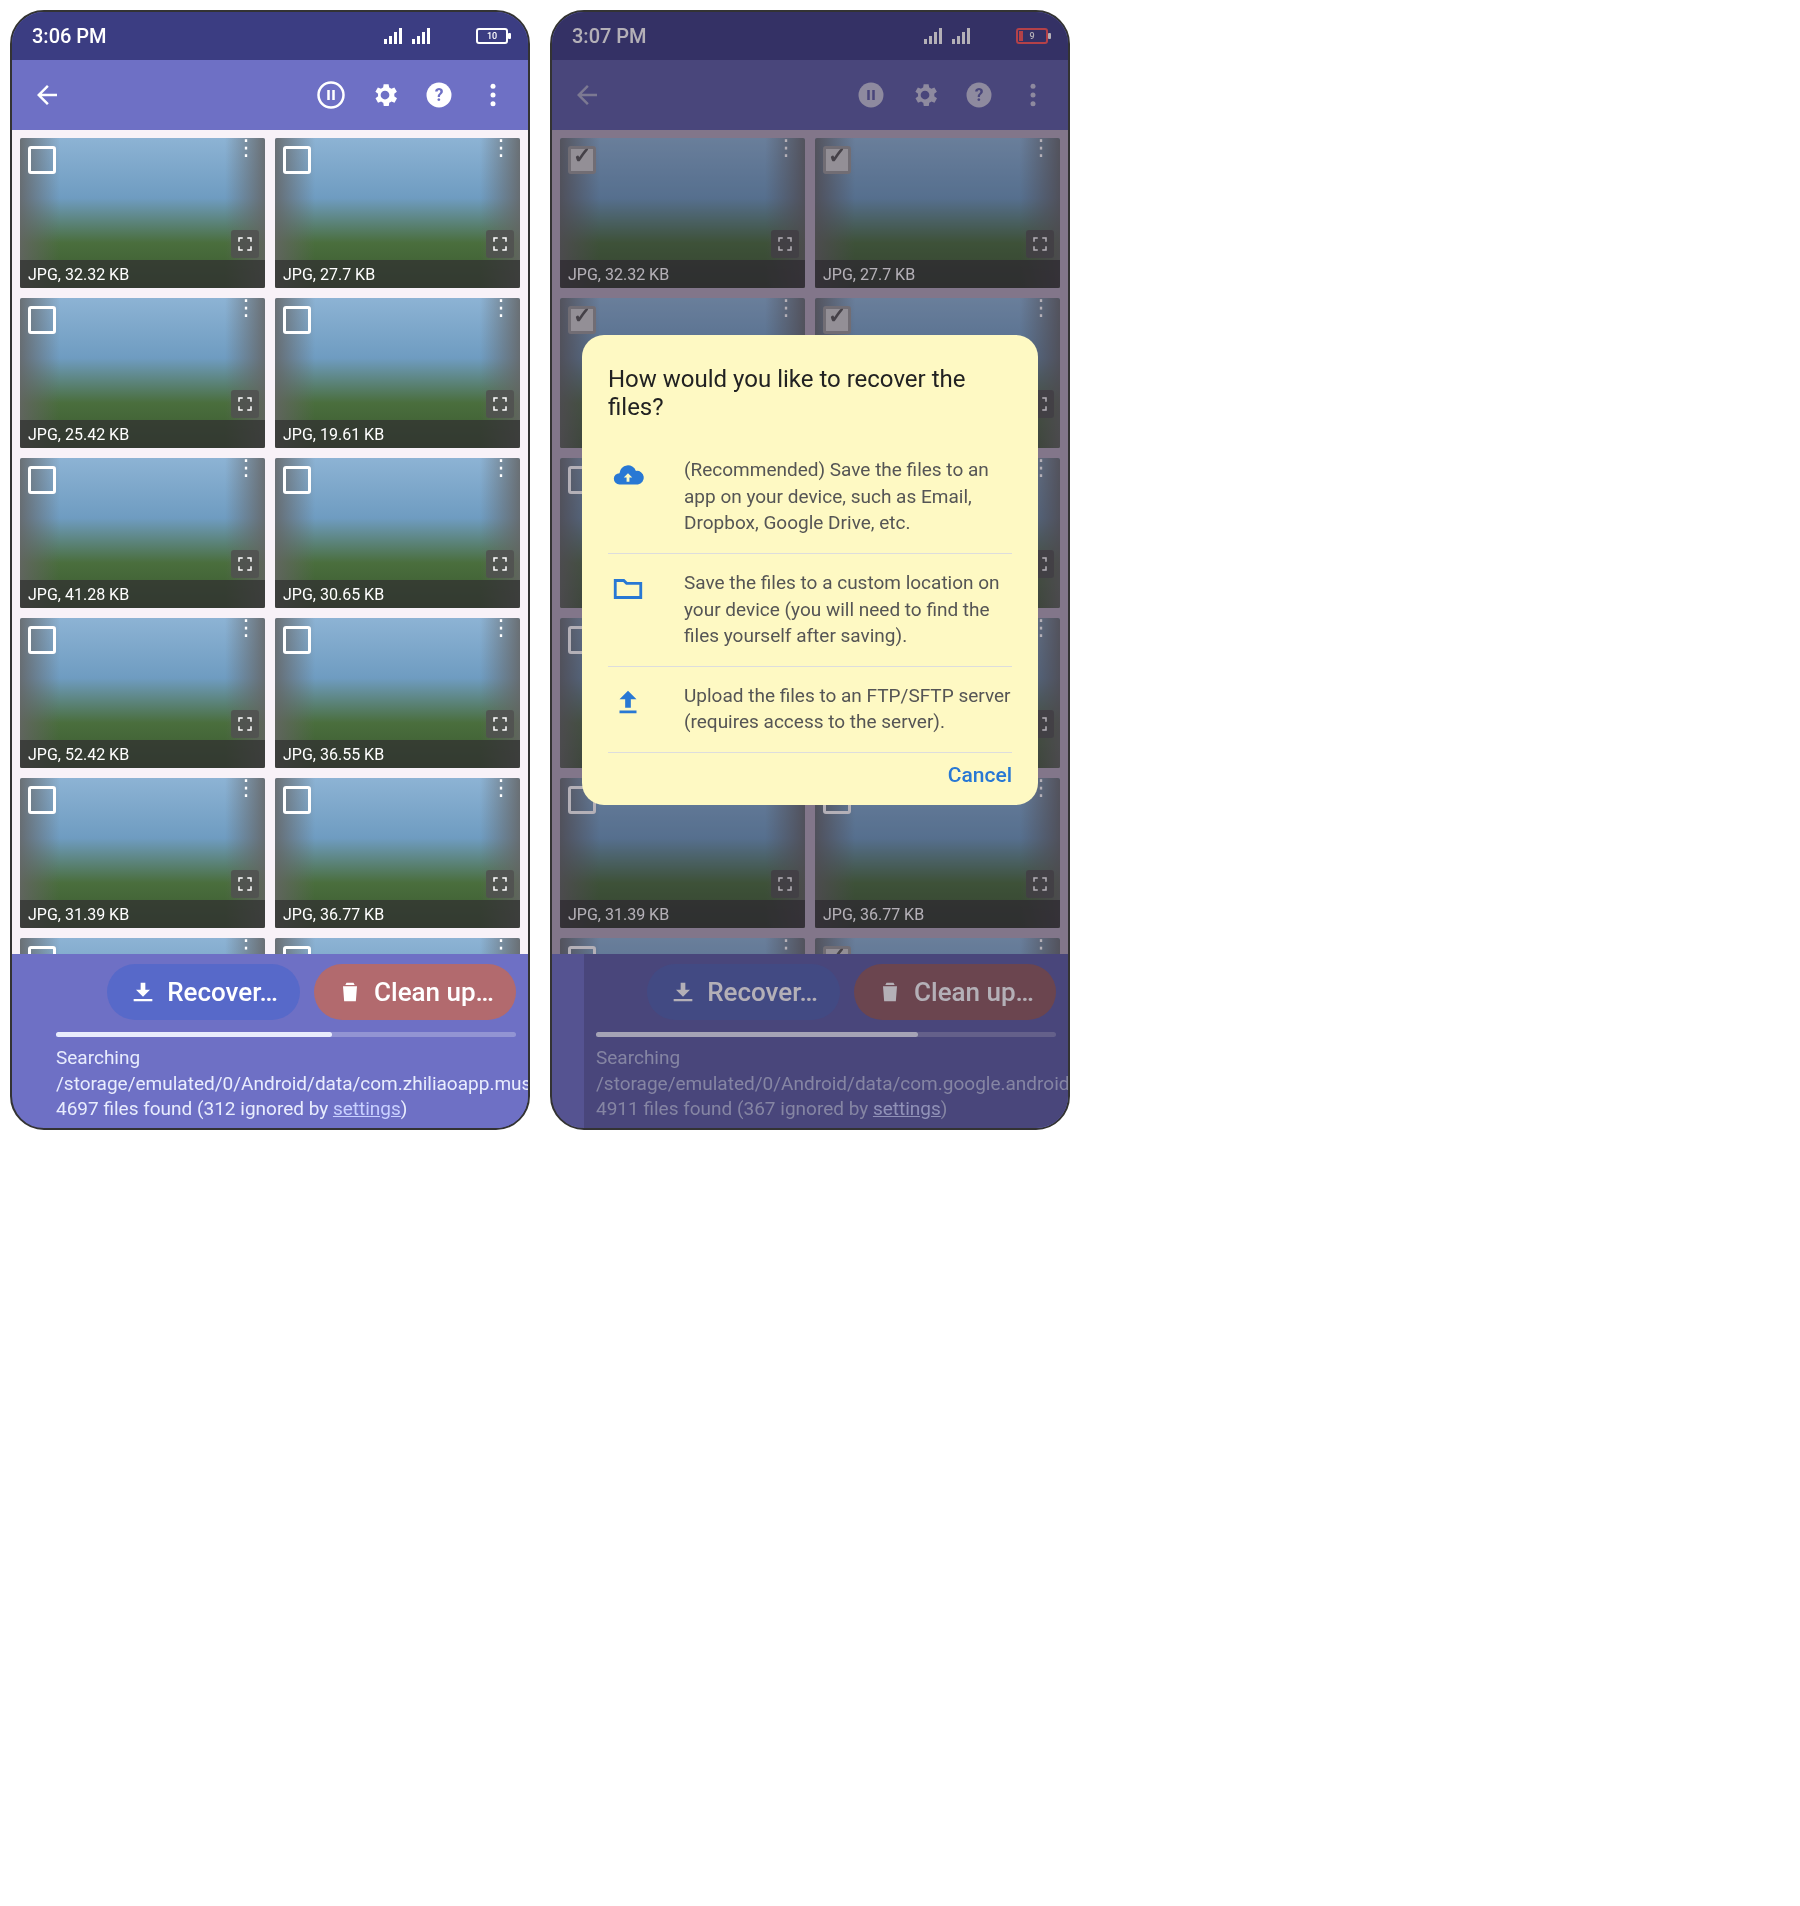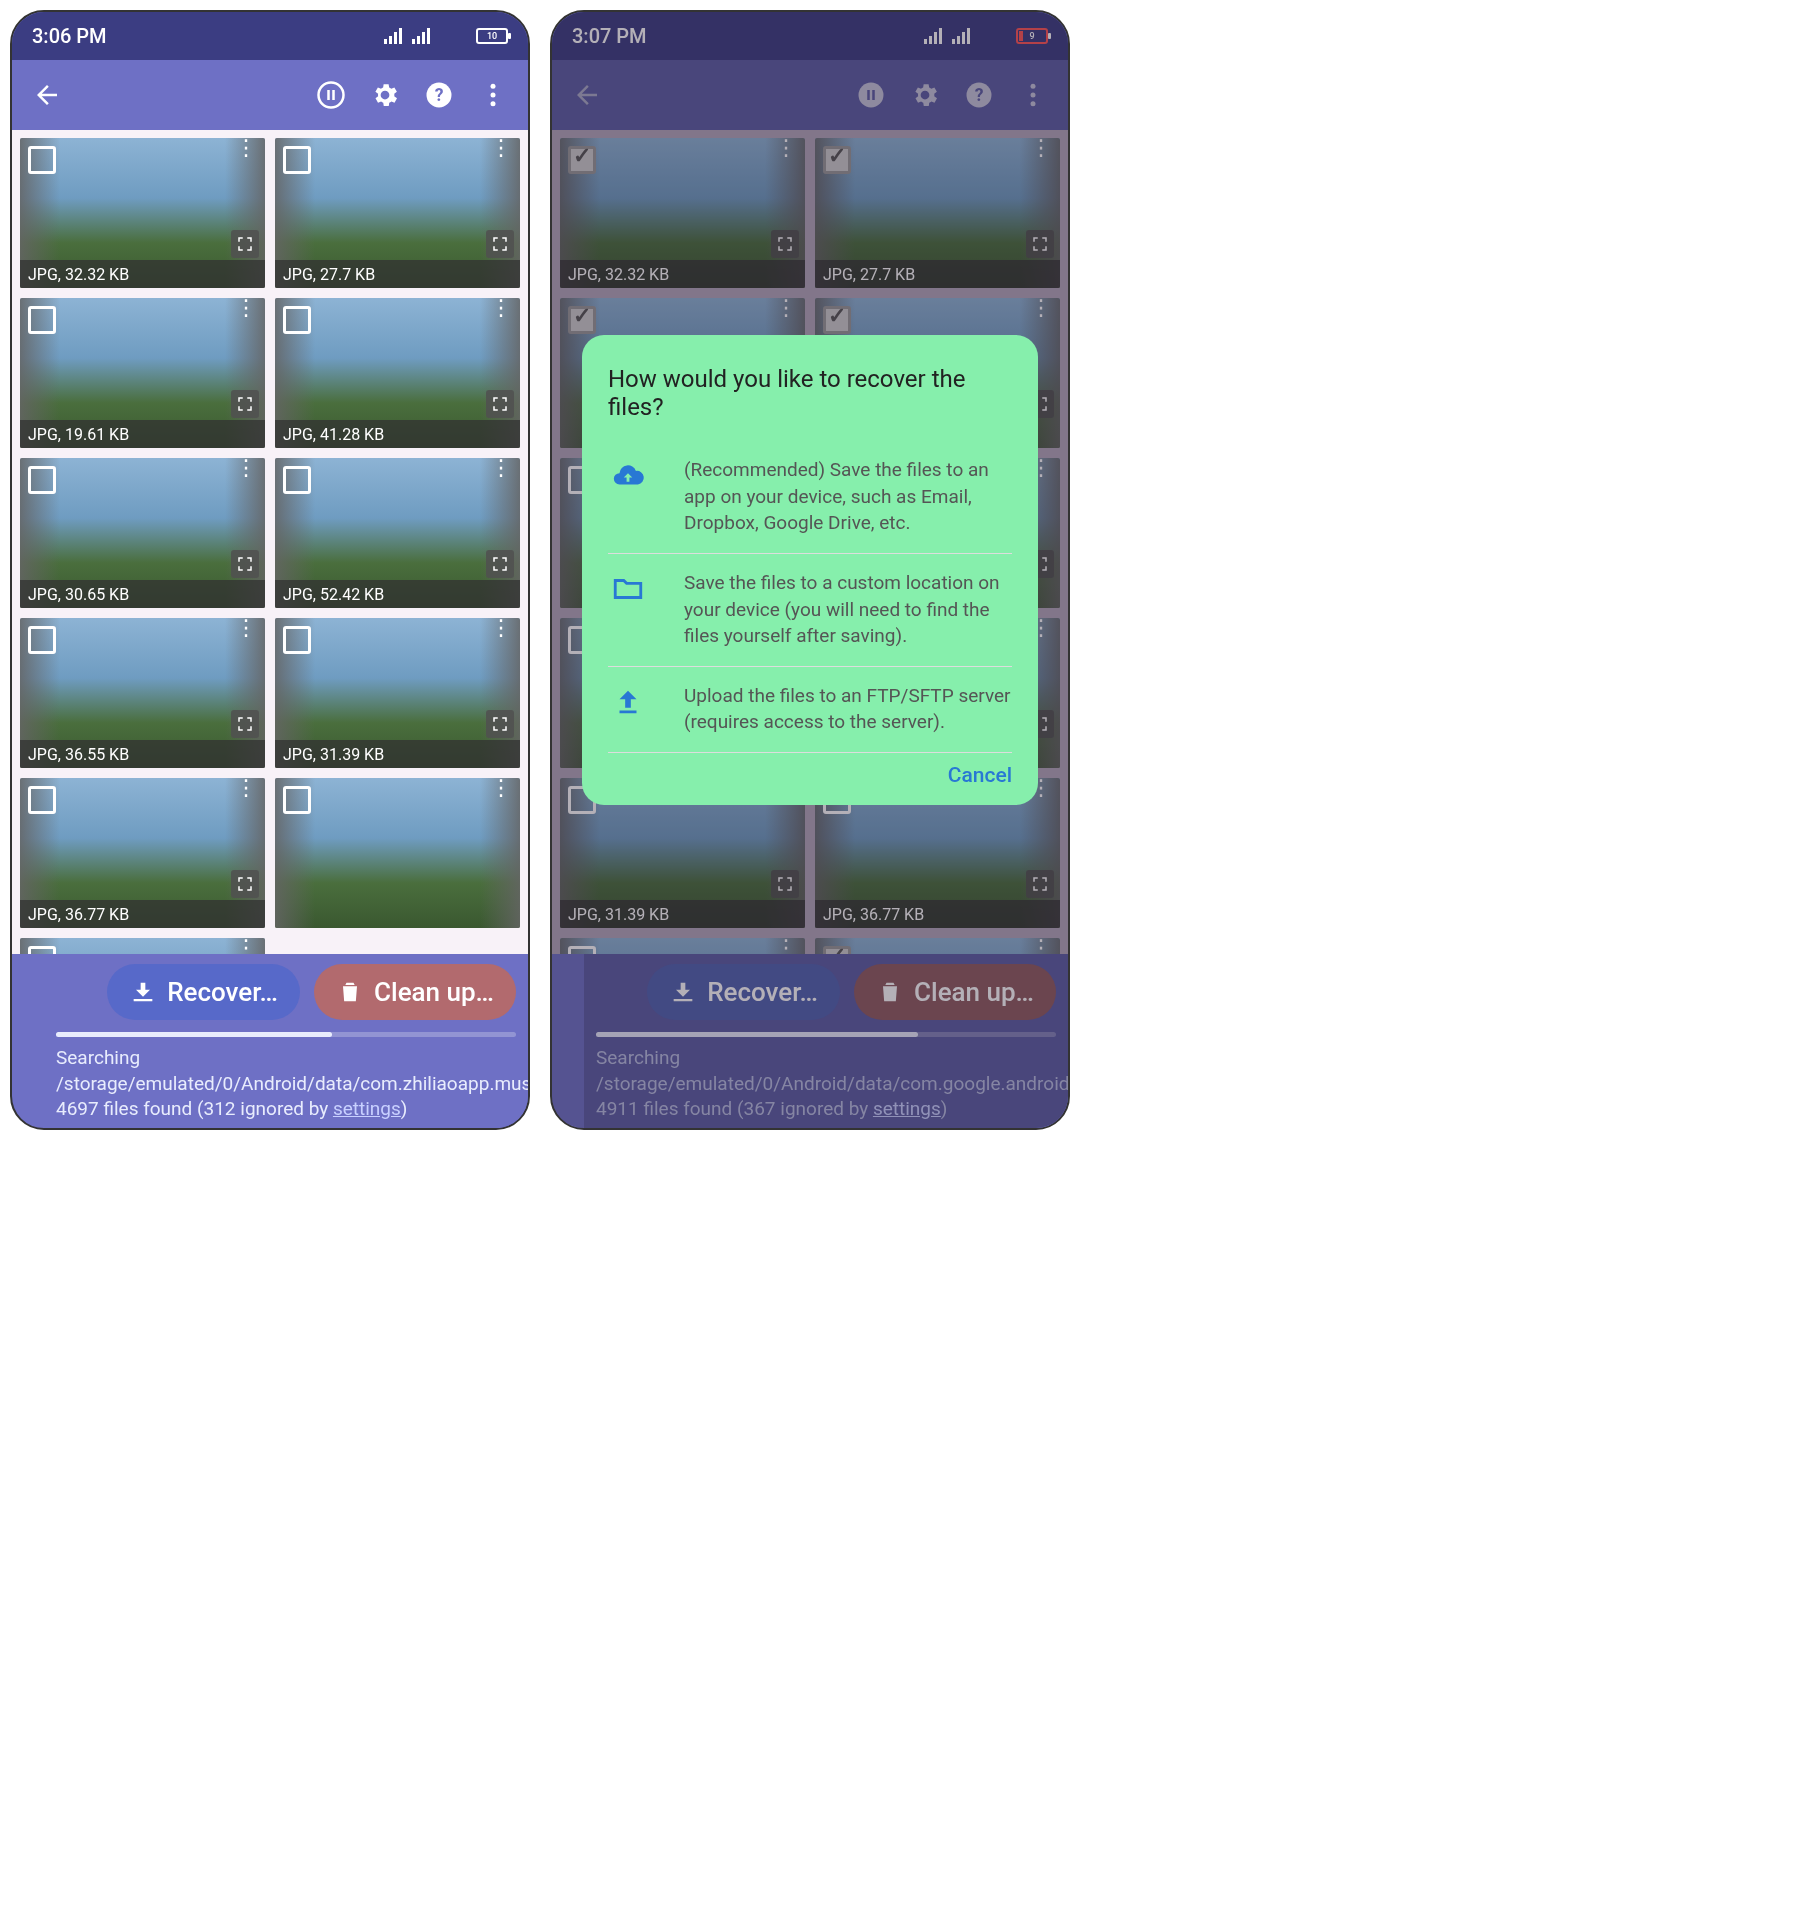--- a/index.html
+++ b/index.html
@@ -37,21 +37,21 @@
   .dim .grid-area{background:#b3a7bb;}
   .dim .toolbar,.dim .bottom,.dim .statusbar{filter:none;}
   .dim .toolbar .tb-icon svg{fill:#c5c5da;}
   .dim .toolbar{background:#5b5ca3;}
   .dim .bottom{background:#5b5ca3;}
   .dim .btn.recover{background:#5163b0;}
   .dim .btn.clean{background:#8f5b60;}
   .dim .status{color:#b7bde0;}
   .dim .tb-icon.back svg{fill:#a9abc6;}
   .overlay{position:absolute;top:0;left:0;right:0;bottom:0;background:rgba(40,30,50,0.35);display:flex;align-items:center;justify-content:center;padding:30px;}
-  .dialog{background:#86efac;border-radius:22px;padding:30px 26px 18px;width:100%;}
+  .dialog{background:#fef9c3;border-radius:22px;padding:30px 26px 18px;width:100%;}
   .dialog h2{font-size:24px;font-weight:400;color:#222;margin-bottom:20px;}
   .opt{display:flex;gap:36px;padding:16px 0;border-bottom:1px solid #ddd;align-items:flex-start;cursor:pointer;}
   .opt:last-of-type{border-bottom:none;}
   .opt .oicon{width:40px;flex-shrink:0;display:flex;justify-content:center;padding-top:2px;}
   .opt .oicon svg{width:34px;height:34px;fill:#2878d4;}
   .opt .otext{color:#555;font-size:19px;line-height:1.4;}
   .dlg-btn{text-align:right;padding-top:10px;}
   .dlg-btn span{color:#2878d4;font-size:21px;font-weight:500;cursor:pointer;}
   .sig{display:flex;gap:2px;align-items:flex-end;height:16px;}
   .sig i{width:3px;background:#fff;display:block;}
@@ -147,20 +147,32 @@
         <div class="thumb">
           <div class="shade-l"></div>
           <div class="shade-r"></div>
           <div class="chk"></div>
           <div class="more"></div>
           <div class="fs">
             <svg viewBox="0 0 24 24">
               <path d="M3 3h6v2H5v4H3zM15 3h6v6h-2V5h-4zM3 15h2v4h4v2H3zM19 15h2v6h-6v-2h4z"></path>
             </svg>
           </div>
+          <div class="info">JPG, 25.42 KB</div>
+        </div>
+        <div class="thumb">
+          <div class="shade-l"></div>
+          <div class="shade-r"></div>
+          <div class="chk"></div>
+          <div class="more"></div>
+          <div class="fs">
+            <svg viewBox="0 0 24 24">
+              <path d="M3 3h6v2H5v4H3zM15 3h6v6h-2V5h-4zM3 15h2v4h4v2H3zM19 15h2v6h-6v-2h4z"></path>
+            </svg>
+          </div>
           <div class="info">JPG, 19.61 KB</div>
         </div>
         <div class="thumb">
           <div class="shade-l"></div>
           <div class="shade-r"></div>
           <div class="chk"></div>
           <div class="more"></div>
           <div class="fs">
             <svg viewBox="0 0 24 24">
               <path d="M3 3h6v2H5v4H3zM15 3h6v6h-2V5h-4zM3 15h2v4h4v2H3zM19 15h2v6h-6v-2h4z"></path>

